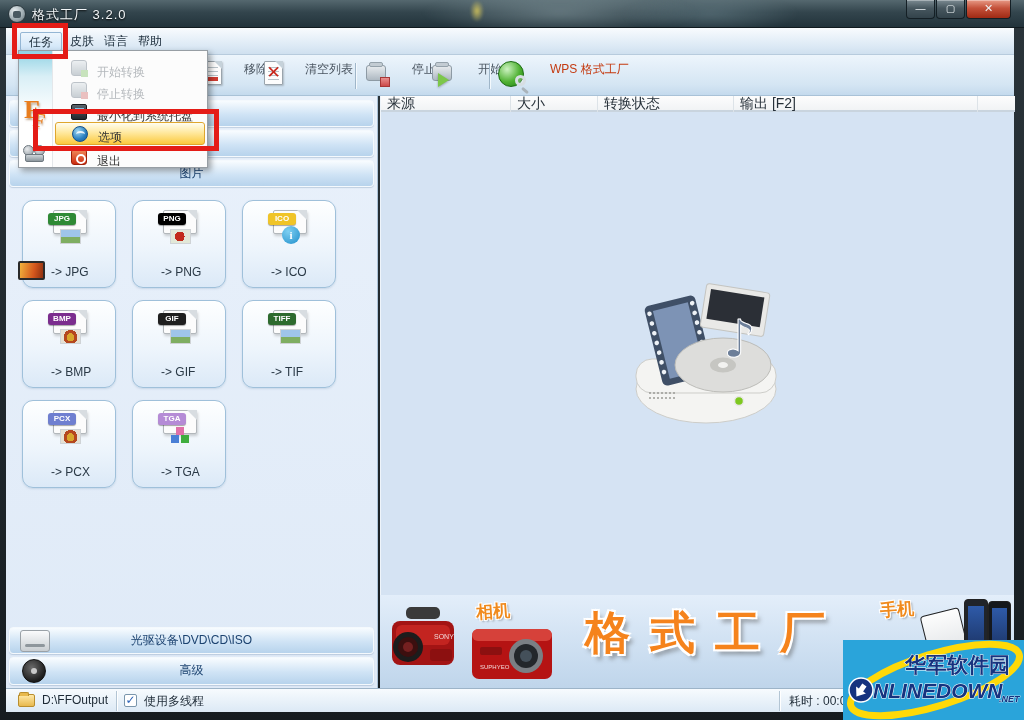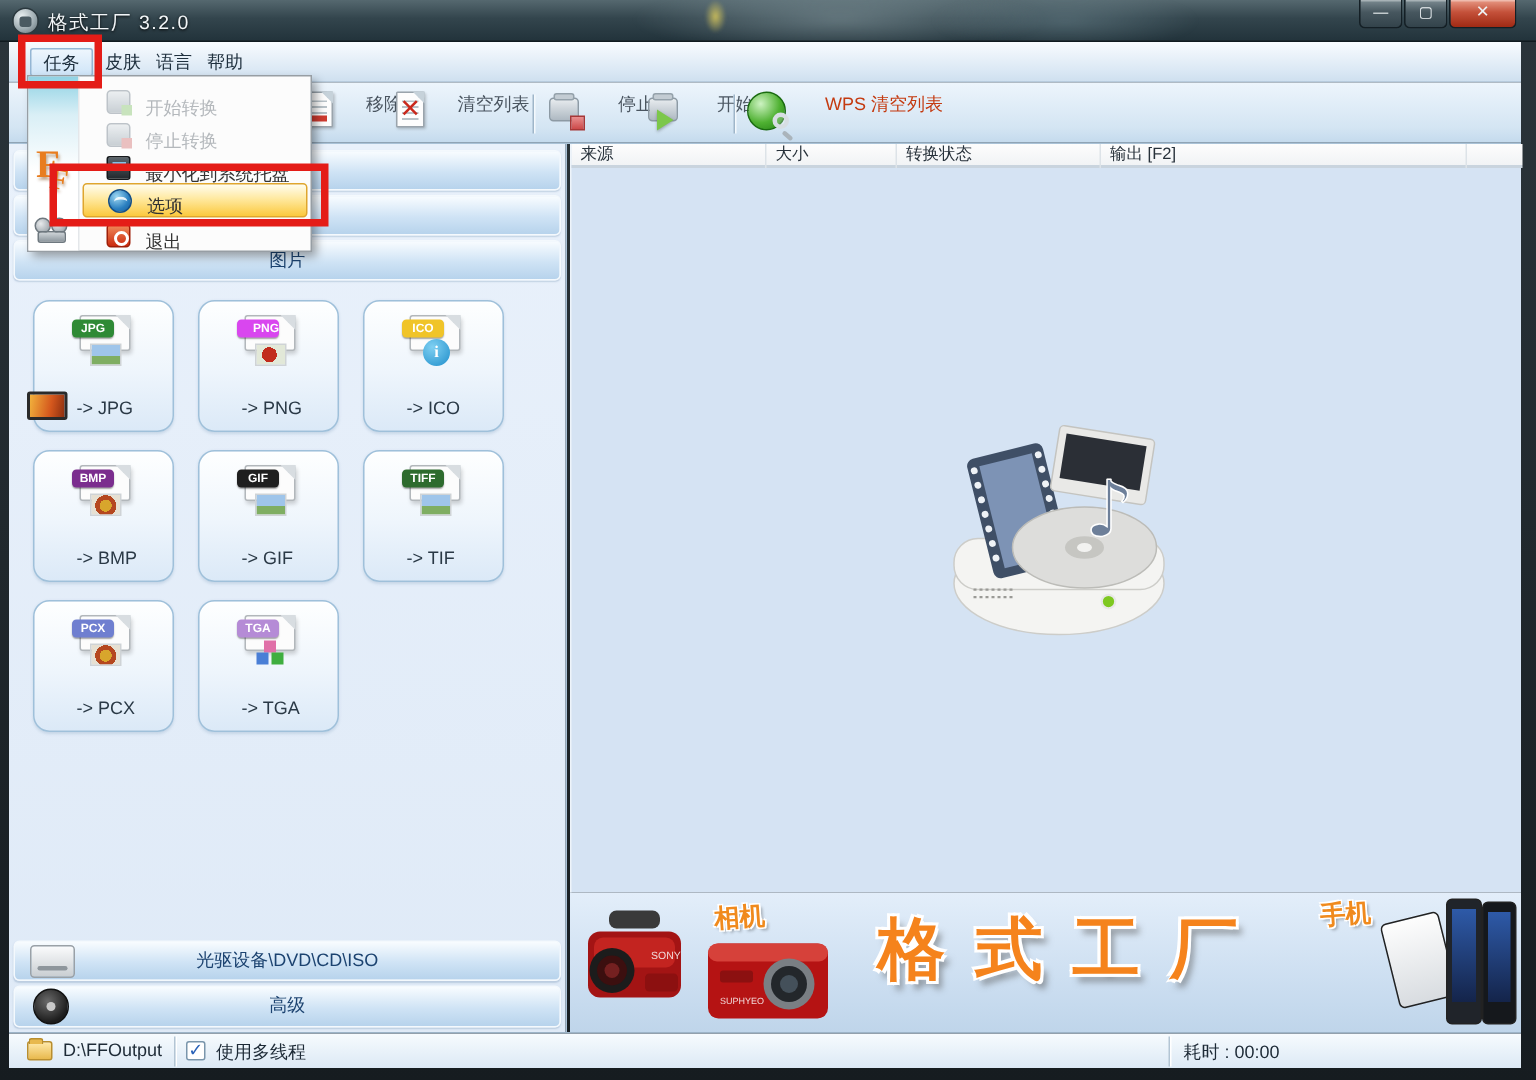--- a/index.html
+++ b/index.html
@@ -114,21 +114,21 @@
   .reel-ico { position:absolute; left:12px; top:1px; width:24px; height:24px; border-radius:50%;
     background:radial-gradient(circle at 40% 35%, #6a6a6a, #1d1d1d 70%); border:1px solid #111; }
   .reel-ico::after { content:""; position:absolute; left:8px; top:8px; width:6px; height:6px;
     border-radius:50%; background:#c9c9c9; }
 
   
   .panel { position:absolute; left:380px; top:96px; width:634px; height:499px; background:#d5e3f3;
     border-left:1px solid #eef4fa; }
   .lhead { position:absolute; left:0; top:0; width:634px; height:16px; display:flex;
     background:linear-gradient(#fdfdfd,#f1f3f5); border-bottom:2px solid #c9d4de; }
-  .lcol { height:16px; line-height:15px; padding-left:6px; font-size:11px; color:#27313a;
+  .lcol { height:16px; line-height:15px; padding-left:6px; font-size:14px; color:#27313a;
     border-right:1px solid #dde3e8; }
   .c0{width:130px}.c1{width:87px}.c2{width:136px}.c3{width:244px}.c4{flex:1;border-right:none}
 
   
   .banner { position:absolute; left:380px; top:595px; width:634px; height:93px;
     background:linear-gradient(#e3eefa,#c6daee 80%,#bfd5ea); overflow:hidden; }
   .banner-title { position:absolute; left:205px; top:8px; font-size:45px; font-weight:bold;
     color:#f5831c; letter-spacing:20px; white-space:nowrap;
     text-shadow:-2px -2px 0 #fff, 2px -2px 0 #fff, -2px 2px 0 #fff, 2px 2px 0 #fff, 4px 5px 4px rgba(90,90,90,.55); }
   .orange-label { position:absolute; font-size:17px; font-weight:bold; color:#f08a1d;
@@ -253,40 +253,40 @@
         </span>
       <span>开始</span>
     </div>
     <div class="tsep" style="left:483px"></div>
     <div class="tbtn" style="left:492px">
       <span class="wps-globe">
           <span class="g"></span>
           <span class="mag"></span>
           <span class="handle"></span>
         </span>
-      <span class="wps-text">WPS 清空列表</span>
+      <span class="wps-text">WPS 格式工厂</span>
     </div>
   </div>
 
   <div class="sidebar">
     <div class="side-row" style="top:4px"><span>视频</span></div>
     <div class="side-row" style="top:34px"><span>音频</span></div>
     <div class="side-row" style="top:64px"><span>图片</span></div>
     <div class="pic-ico"></div>
 
     <div class="fmt-cell" style="left:16px;top:104px">
       <div class="fmt-ico">
           <div class="fmt-badge" style="background: rgb(47, 138, 53);">JPG</div>
           <div class="fmt-thumb"></div>
         </div>
       <div class="fmt-label">-&gt; JPG</div>
     </div>
     <div class="fmt-cell" style="left:126px;top:104px">
       <div class="fmt-ico">
-          <div class="fmt-badge" style="background: #d946ef; text-align: right;">PNG</div>
+          <div class="fmt-badge" style="background: #000000;">PNG</div>
           <div class="fmt-thumb flower"></div>
         </div>
       <div class="fmt-label">-&gt; PNG</div>
     </div>
     <div class="fmt-cell" style="left:236px;top:104px">
       <div class="fmt-ico">
           <div class="fmt-badge" style="background: rgb(240, 196, 40);">ICO</div>
           <div class="ico-i">i</div>
         </div>
       <div class="fmt-label">-&gt; ICO</div>
@@ -457,14 +457,25 @@
     </div>
     <div class="menu-item hl" style="top:71px">
       <span class="mi-ico mi-opt" style="left:16px"></span>
       <span class="lab" style="left:42px">选项</span>
     </div>
   </div>
 
   <div class="red-rect" style="left:12px;top:23px;width:56px;height:36px"></div>
   <div class="red-rect" style="left:33px;top:109px;width:186px;height:42px"></div>
 
+  <div class="watermark">
+    <svg width="181" height="80">
+      <rect x="0" y="0" width="181" height="80" fill="#2aa4da"></rect>
+      <ellipse cx="92" cy="40" rx="88" ry="26" fill="none" stroke="#ffd908" stroke-width="7" transform="rotate(-17 92 40)"></ellipse>
+      <text x="62" y="32" font-size="21" font-weight="bold" font-family="Liberation Sans" fill="#16337f" stroke="#ffffff" stroke-width="0.9" paint-order="stroke">华军软件园</text>
+      <circle cx="18" cy="50" r="12" fill="#16337f" stroke="#fff" stroke-width="1.5"></circle>
+      <path d="M18 42 l6 8 h-3.4 v6 h-5.2 v-6 h-3.4 z" fill="#ffffff" transform="rotate(215 18 50)"></path>
+      <text x="30" y="58" font-size="21" font-weight="bold" font-style="italic" font-family="Liberation Sans" fill="#16337f" stroke="#ffffff" stroke-width="1" paint-order="stroke">NLINEDOWN</text>
+      <text x="156" y="62" font-size="9" font-weight="bold" font-style="italic" font-family="Liberation Sans" fill="#16337f" stroke="#ffffff" stroke-width="0.6" paint-order="stroke">.NET</text>
+    </svg>
+  </div>
 
 </div>
 
 </body></html>

